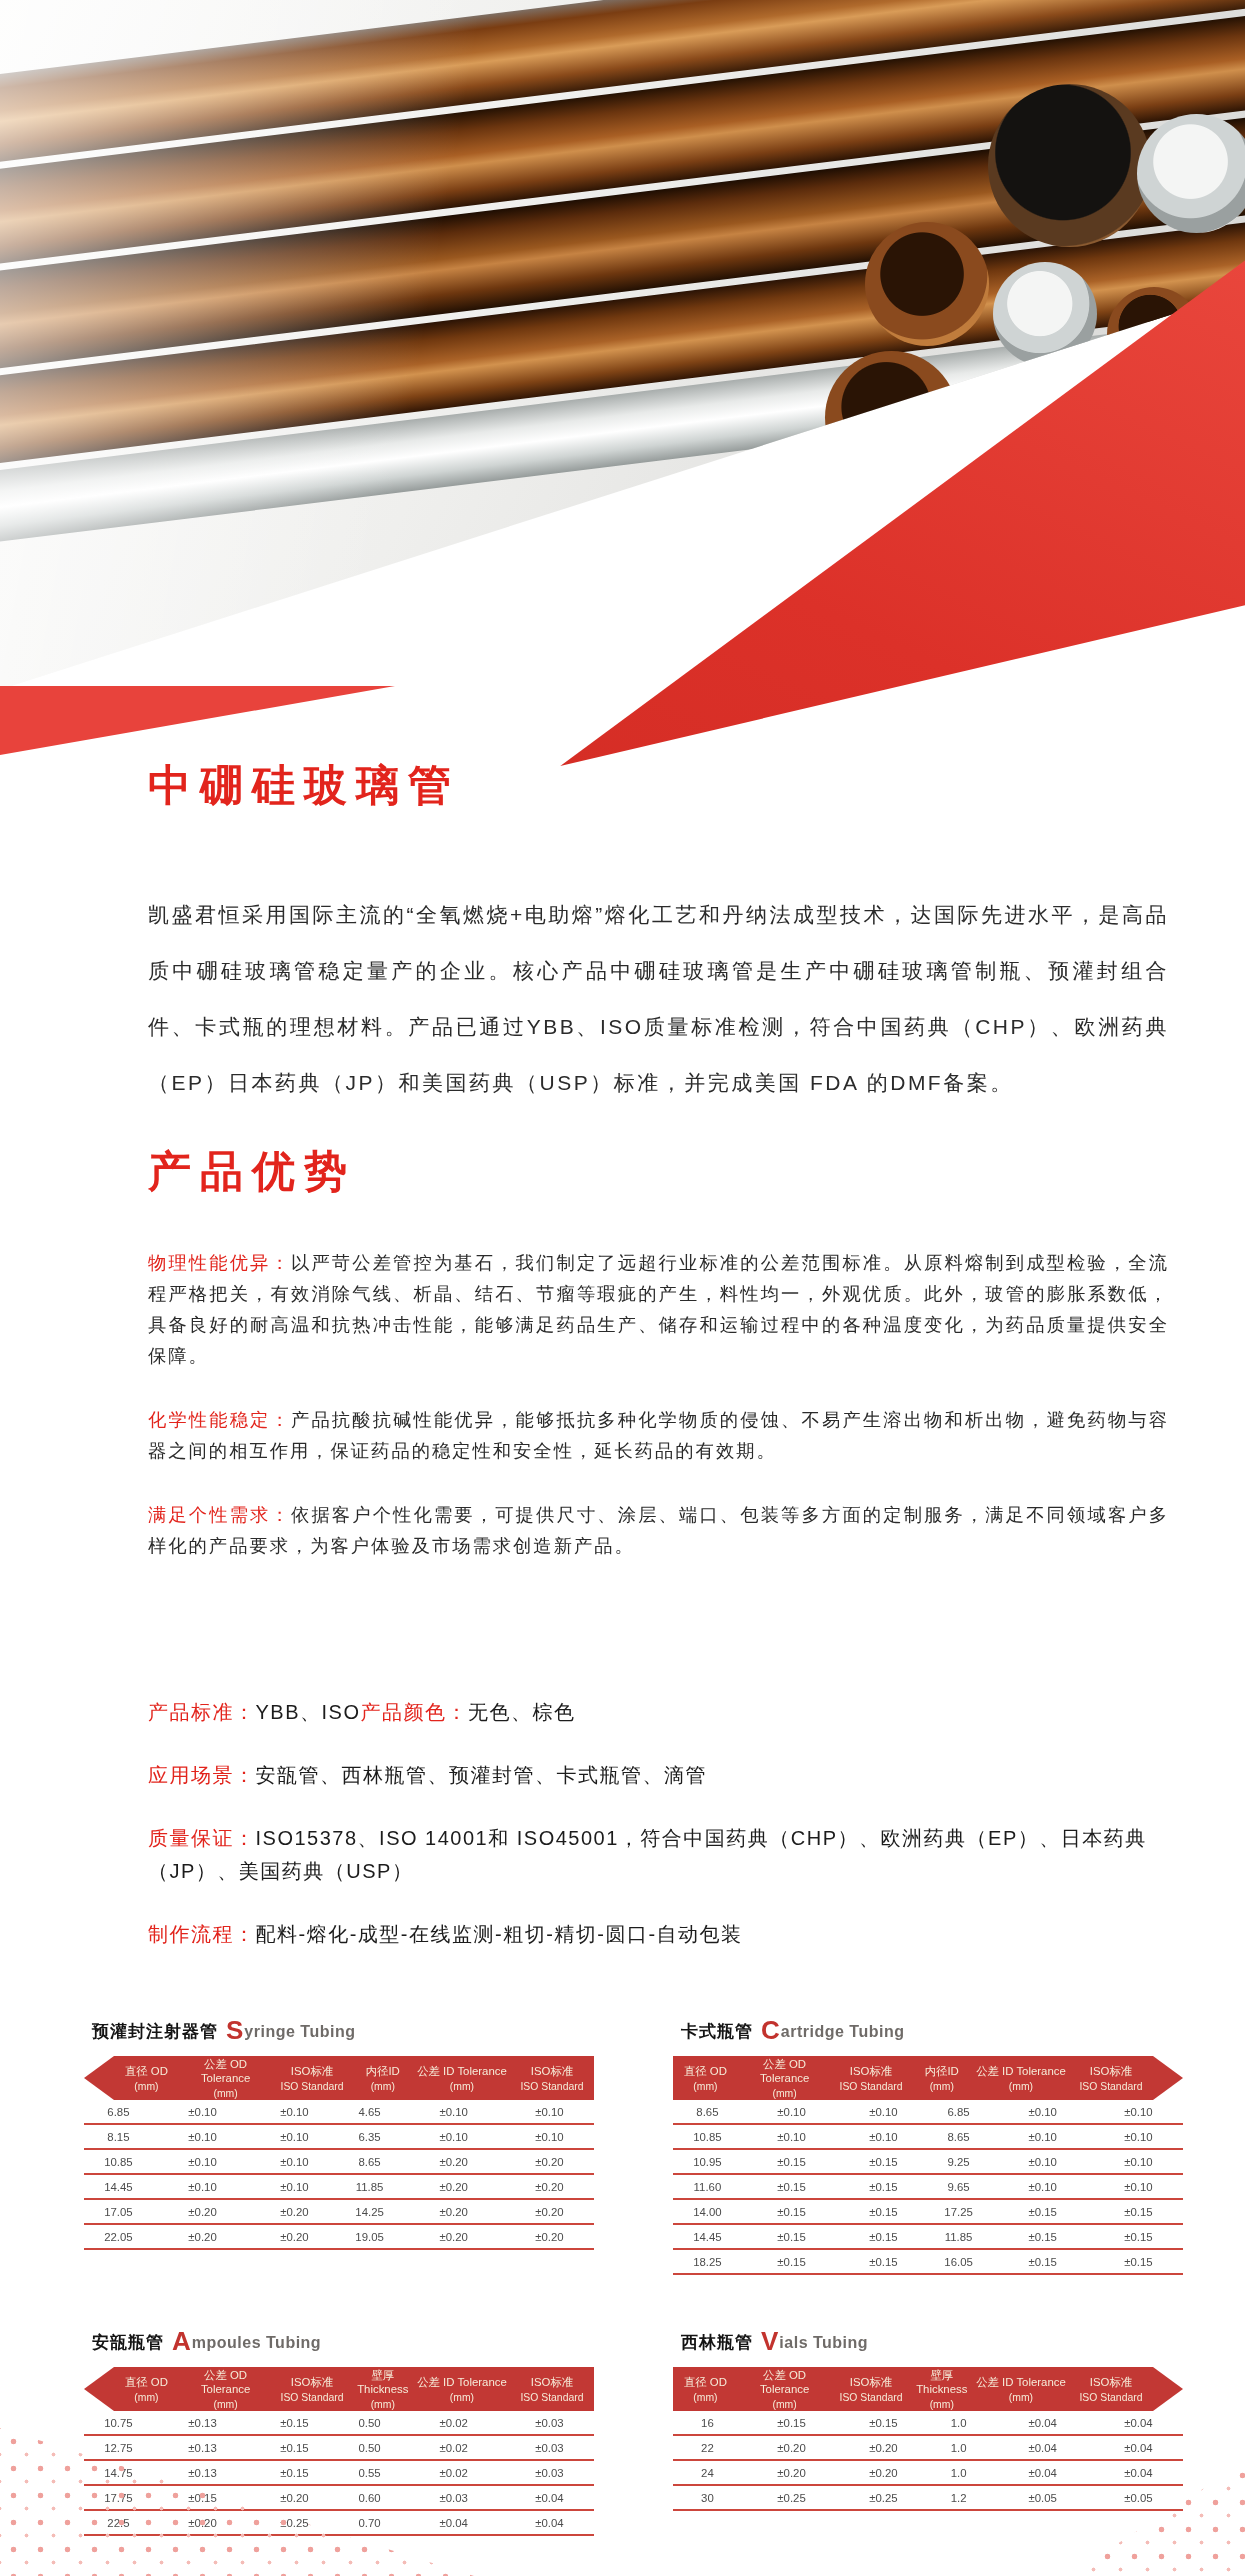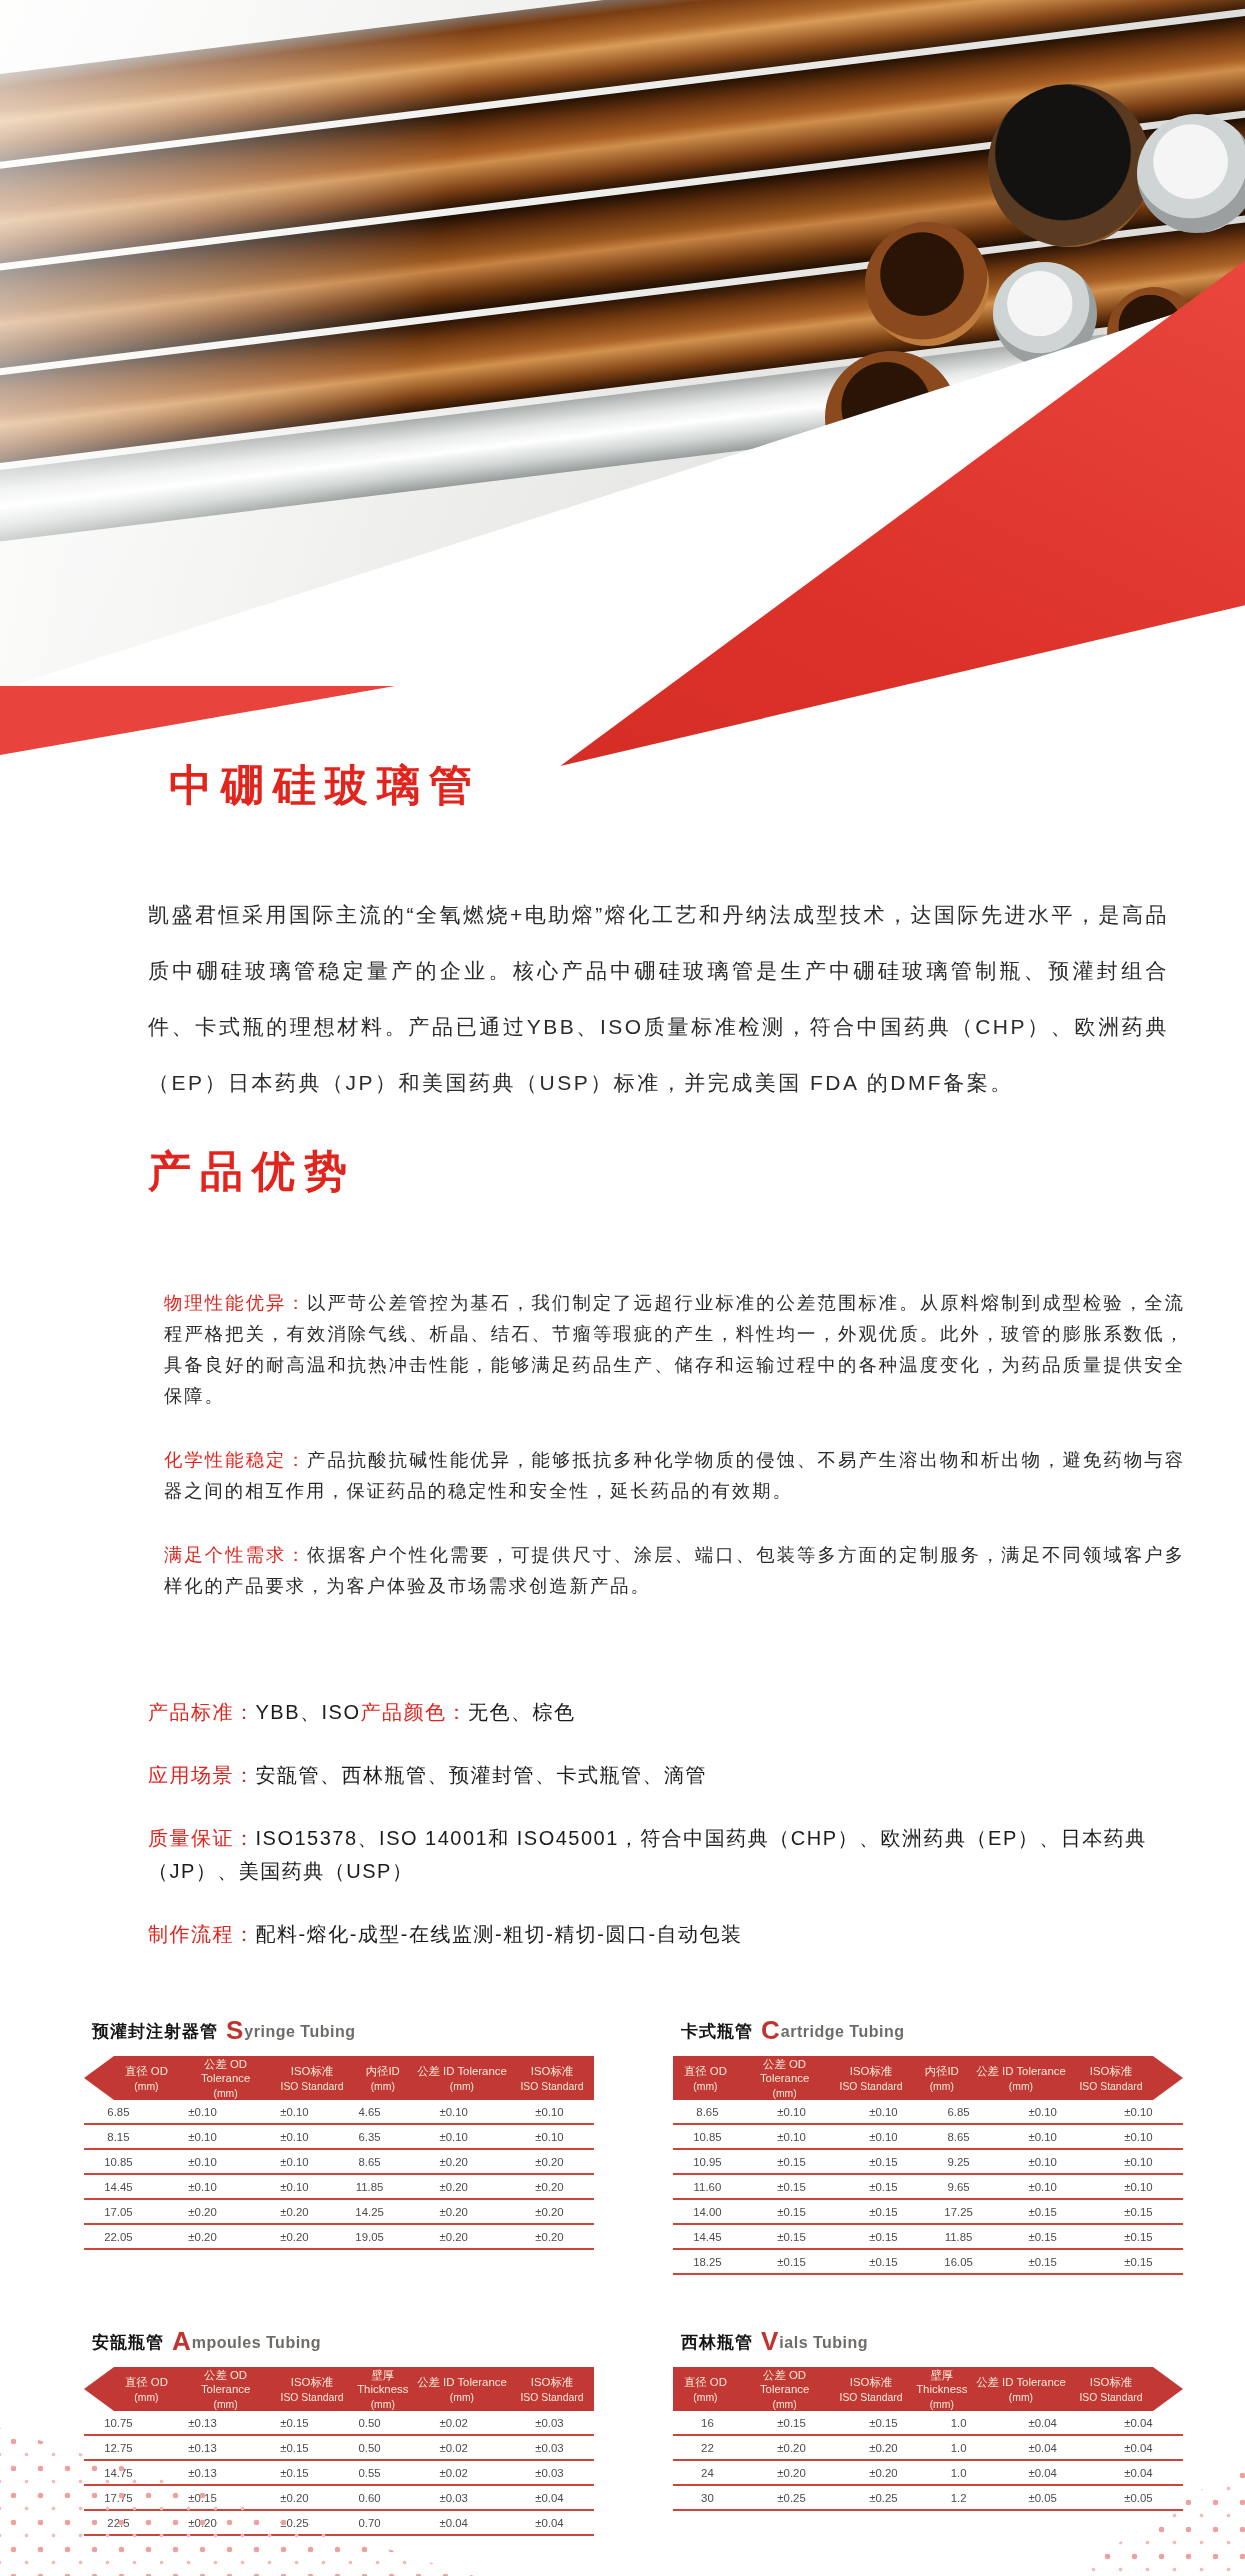--- a/index.html
+++ b/index.html
@@ -27,25 +27,25 @@
   .ring-amber { background:radial-gradient(circle at 46% 42%,#2a1405 0 42%,#8a4a1e 43% 66%,#c07c3c 67% 84%,#5c2e0e 85% 100%); }
   .ring-clear { background:radial-gradient(circle at 45% 40%,#f4f5f4 0 38%,#cfd4d4 39% 58%,#9aa0a0 59% 74%,#e9ebea 75% 100%); }
   .hero-red { position:absolute; left:0; top:0; width:1245px; height:766px;
     clip-path:polygon(100% 34%,100% 79%,45% 100%);
     background:linear-gradient(205deg,#ef5045 0%,#dc3129 60%,#cf2a22 100%); }
   .hero-wedge { position:absolute; left:0; top:686px; width:395px; height:69px;
     clip-path:polygon(0 0,100% 0,0 100%); background:#e8433c; }
 
   
   .h-title { position:absolute; left:148px; font-weight:bold; color:#e2241c; font-size:43px; letter-spacing:9px; }
-  .h1 { top:757px;margin-left:21px; }
+  .h1 { top:757px; }
   .h2 { top:1143px; }
   .intro { position:absolute; top:887px; left:148px; width:1021px; font-size:21px; line-height:56px;
     letter-spacing:2.5px; color:#2b2b2b; text-align:justify; }
-  .advantages { position:absolute; top:1247px; left:164px; width:1021px;margin-top:40px; }
+  .advantages { position:absolute; top:1247px; left:148px; width:1021px; }
   .adv { font-size:18.3px; line-height:31px; letter-spacing:2px; color:#2b2b2b; text-align:justify; margin-bottom:33px; }
   .lead { color:#e2241c; }
   .specs { position:absolute; top:1696px; left:148px; width:1023px; }
   .spec-row { font-size:20px; line-height:33px; letter-spacing:1.5px; color:#1c1c1c; margin-bottom:30px; }
   .spec-pair-row { display:flex; }
   .spec-process { margin-top:12px; }
 
   
   .tables { position:absolute; top:2015px; left:84px; width:1099px; display:grid;
     grid-template-columns:510px 510px; column-gap:79px; row-gap:51px; align-items:start; }

